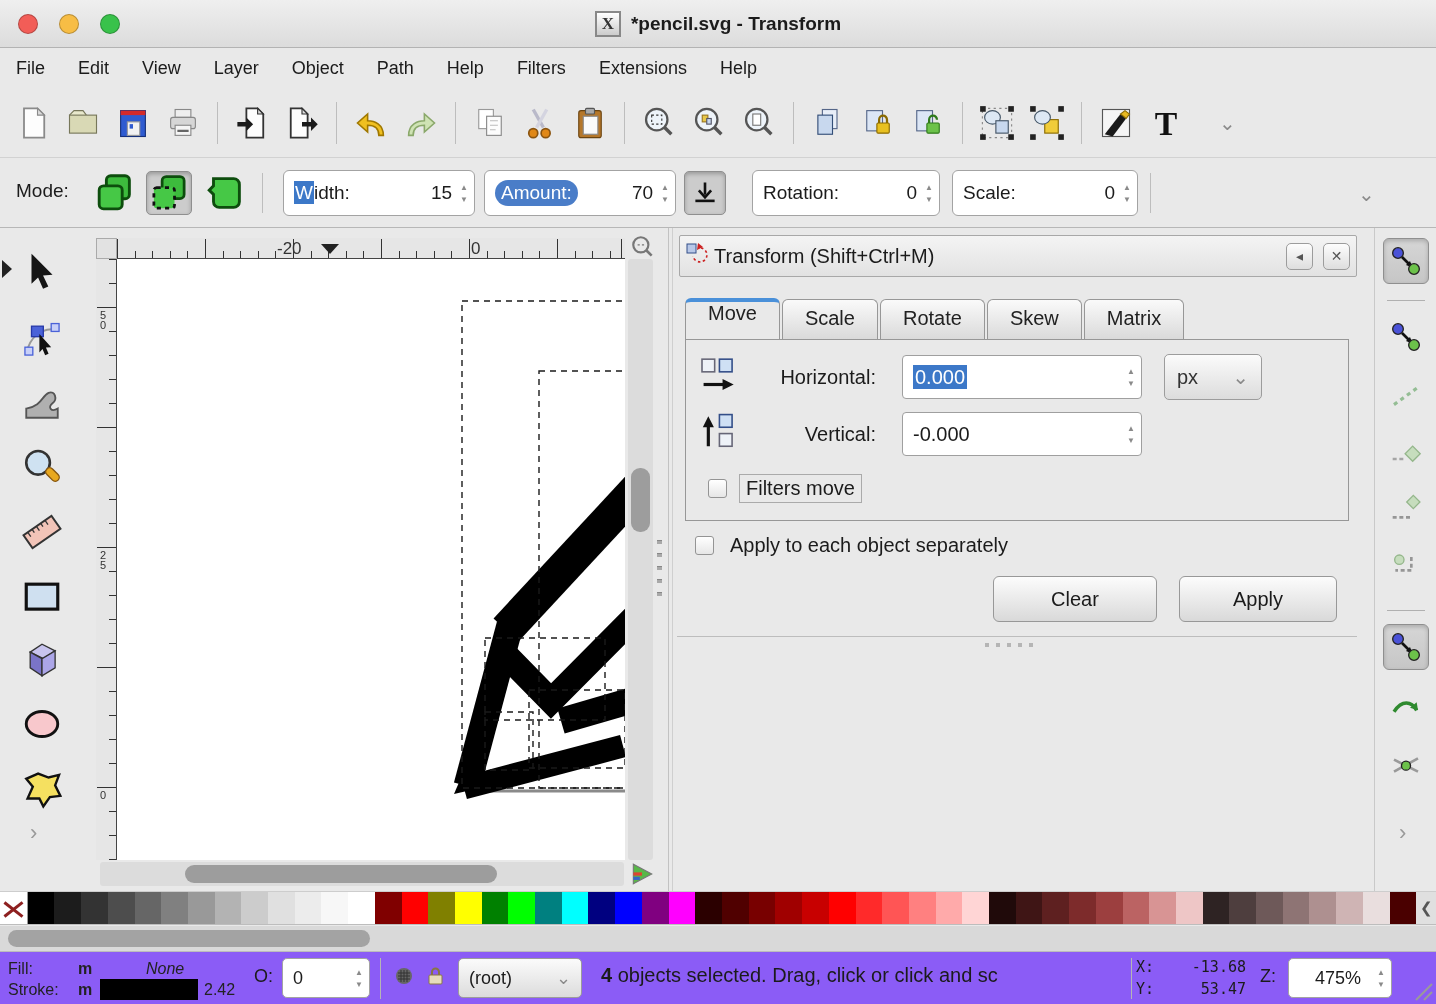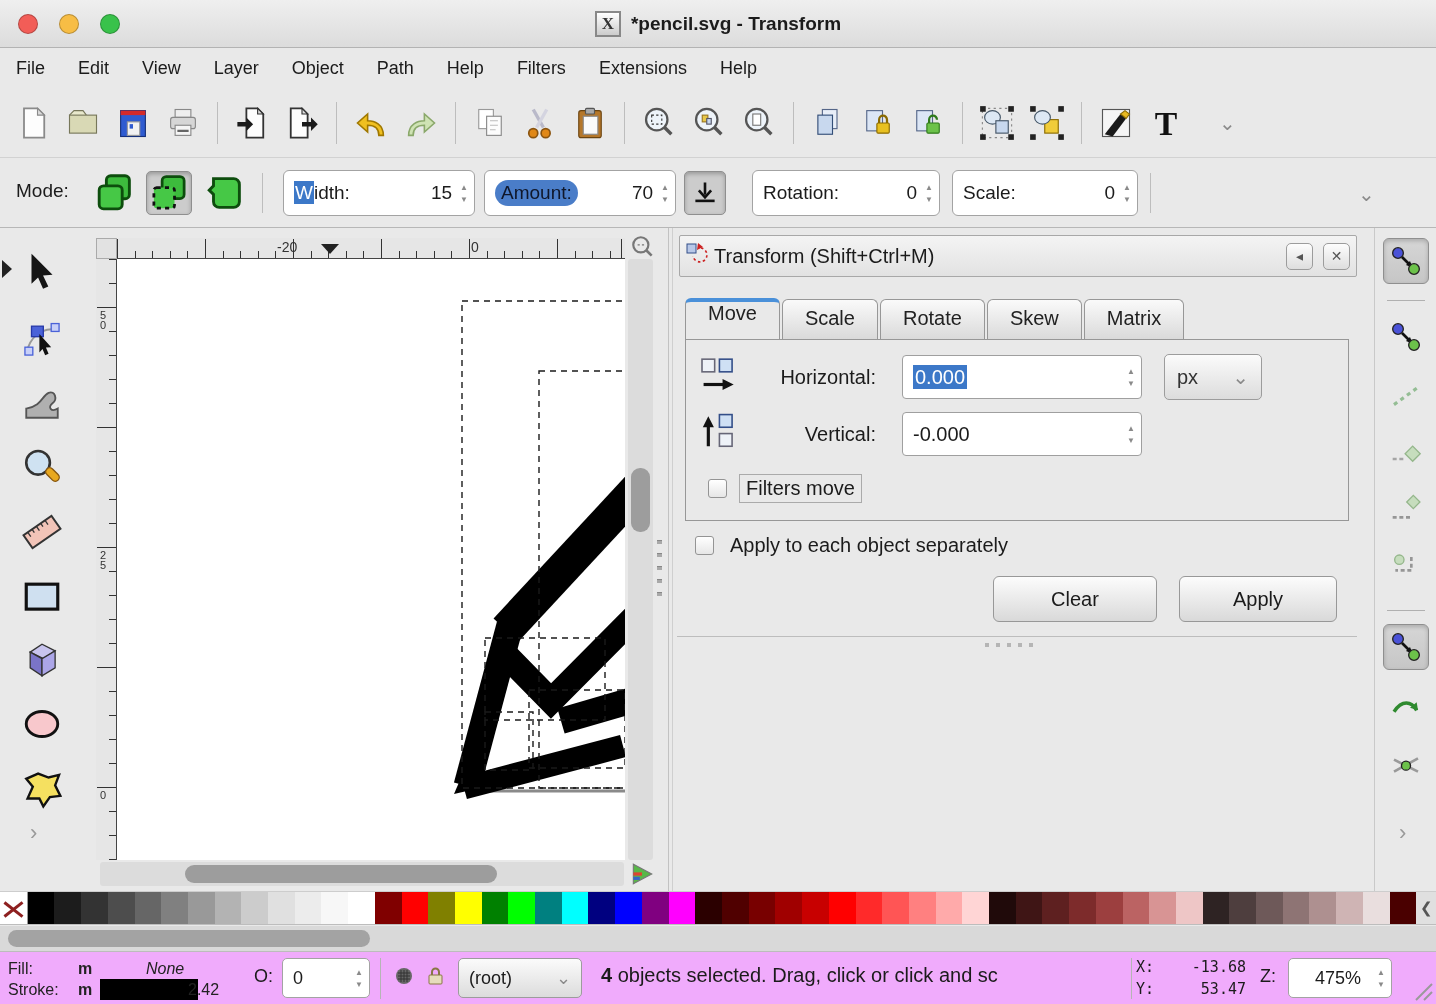--- a/index.html
+++ b/index.html
@@ -38,40 +38,40 @@
   .mode-btn { position:absolute; top:13px; width:46px; height:44px; border-radius:5px;
     display:flex; align-items:center; justify-content:center; }
   .mode-btn.pressed { background:#cccccc; border:1px solid #8f8f8f; box-shadow:inset 0 2px 4px rgba(0,0,0,.25); }
   .vsep { position:absolute; top:15px; width:1px; height:40px; background:#bdbdbd; }
   .spinbox { position:absolute; top:12px; height:46px; background:#fff; border:1px solid #a3a3a3;
     border-radius:6px; display:flex; align-items:center; padding:0 6px 0 10px; font-size:19px; }
   .spinbox .val { margin-left:auto; padding-right:8px; }
   .spin-arrows { display:flex; flex-direction:column; align-items:center; line-height:10px;
     color:#8a8a8a; font-size:13px; user-select:none; }
   .hl-part { background:#3c78c8; color:#fff; padding:1px 1px; }
-  .hl-label { background:#4a7dc8; color:#0f172a; padding:2px 6px; border-radius:13px; }
+  .hl-label { background:#4a7dc8; color:#ffffff; padding:2px 6px; border-radius:13px; }
   .sq-btn { position:absolute; top:13px; width:42px; height:44px; border-radius:5px;
     background:#cccccc; border:1px solid #8f8f8f; box-shadow:inset 0 2px 4px rgba(0,0,0,.25);
     display:flex; align-items:center; justify-content:center; }
   .opt-chevron { position:absolute; top:24px; color:#8a8a8a; font-size:20px; }
   
   .workspace { position:absolute; top:228px; left:0; width:1436px; height:663px; }
   .toolbox { position:absolute; left:0; top:0; width:96px; height:663px; }
   .tool-btn { position:absolute; left:16px; width:52px; height:52px;
     display:flex; align-items:center; justify-content:center; }
   .tool-btn svg { width:42px; height:42px; }
   .box-chevron { position:absolute; left:30px; color:#9a9a9a; font-size:22px; }
   
   .corner { position:absolute; left:96px; top:10px; width:21px; height:21px; background:#e2e2e2; border:1px solid #aaa; }
   .hruler { position:absolute; left:117px; top:10px; width:508px; height:21px; background:#e6e6e6;
     border-bottom:1px solid #444; }
   .hruler::before { content:""; position:absolute; left:0; right:0; bottom:0; height:7px;
     background:repeating-linear-gradient(90deg,#333 0 1px,transparent 1px 17.6px); }
   .hmaj { position:absolute; bottom:0; width:1px; height:19px; background:#333; }
-  .rlabel { position:absolute; font-size:14px; color:#333; top:1px; }
+  .rlabel { position:absolute; font-size:17px; color:#333; top:1px; }
   .hmarker { position:absolute; top:6px; width:0; height:0; border-left:9px solid transparent;
     border-right:9px solid transparent; border-top:10px solid #222; }
   .vruler { position:absolute; left:96px; top:31px; width:21px; height:601px; background:#e6e6e6;
     border-right:1px solid #444; }
   .vruler::before { content:""; position:absolute; top:0; bottom:0; right:0; width:7px;
     background:repeating-linear-gradient(#333 0 1px,transparent 1px 24px); }
   .vmaj { position:absolute; right:0; height:1px; width:19px; background:#333; }
   .vlabel { position:absolute; left:1px; font-size:11px; color:#333;
     writing-mode:vertical-rl; text-orientation:upright; letter-spacing:-2px; }
   .vmarker { position:absolute; left:2px; top:32px; width:0; height:0; border-top:9px solid transparent;
@@ -136,21 +136,21 @@
   .swatch { flex:1; }
   .swatch.none { position:relative; background:#fff; border-right:1px solid #999; }
   .swatch.none::before, .swatch.none::after { content:""; position:absolute; left:2px; right:2px; top:50%;
     height:3px; background:#8e2020; }
   .swatch.none::before { transform:rotate(38deg); } .swatch.none::after { transform:rotate(-38deg); }
   .pal-arrow { width:20px; background:#e0e0e0; display:flex; align-items:center; justify-content:center;
     color:#555; font-size:15px; flex:none; }
   .pal-scroll { position:absolute; top:926px; left:0; width:1436px; height:25px; background:#d9d9d9; }
   .pal-thumb { position:absolute; left:8px; top:4px; width:362px; height:17px; background:#a3a3a3; border-radius:9px; }
   
-  .statusbar { position:absolute; top:951px; left:0; width:1436px; height:53px; background:#f0abfc;
+  .statusbar { position:absolute; top:951px; left:0; width:1436px; height:53px; background:#8b5cf6;
     border-top:1px solid #bcbcbc; font-size:17px; }
   .sb { position:absolute; }
   .fs-label { font-size:16px; color:#222; }
   .stroke-swatch { position:absolute; left:100px; top:27px; width:98px; height:21px; background:#000; }
   .sb-entry { background:#fff; border:1px solid #a3a3a3; border-radius:5px; height:40px;
     display:flex; align-items:center; padding:0 6px 0 10px; font-size:18px; }
   .layer-combo { position:absolute; left:458px; top:6px; width:124px; height:40px;
     border:1px solid #9c9c9c; border-radius:5px; background:linear-gradient(#fbfbfb,#dcdcdc);
     display:flex; align-items:center; justify-content:space-between; padding:0 10px; font-size:18px; }
   .sb-msg { position:absolute; left:601px; top:12px; width:528px; font-size:20px; white-space:nowrap; overflow:hidden; }
@@ -770,21 +770,21 @@
   <div class="pal-thumb"></div>
 </div>
 
 <div class="statusbar">
   <span class="sb fs-label" style="left:8px; top:8px;">Fill:</span>
   <span class="sb fs-label" style="left:78px; top:8px; font-weight:bold;">m</span>
   <span class="sb fs-label" style="left:146px; top:8px; font-style:italic;">None</span>
   <span class="sb fs-label" style="left:8px; top:29px;">Stroke:</span>
   <span class="sb fs-label" style="left:78px; top:29px; font-weight:bold;">m</span>
   <span class="stroke-swatch"></span>
-  <span class="sb fs-label" style="left:188px; top:29px;">2.42</span>
+  <span class="sb fs-label" style="left:204px; top:29px;">2.42</span>
 
   <span class="sb" style="left:254px; top:14px; font-size:18px;">O:</span>
   <div class="sb sb-entry" style="left:282px; top:6px; width:88px;">
     <span style="flex:1">0</span>
     <span class="spin-arrows">
         <span class="arr-up"></span>
         <span class="arr-dn"></span>
       </span>
   </div>
   <div class="sb-vline" style="left:380px;"></div>

